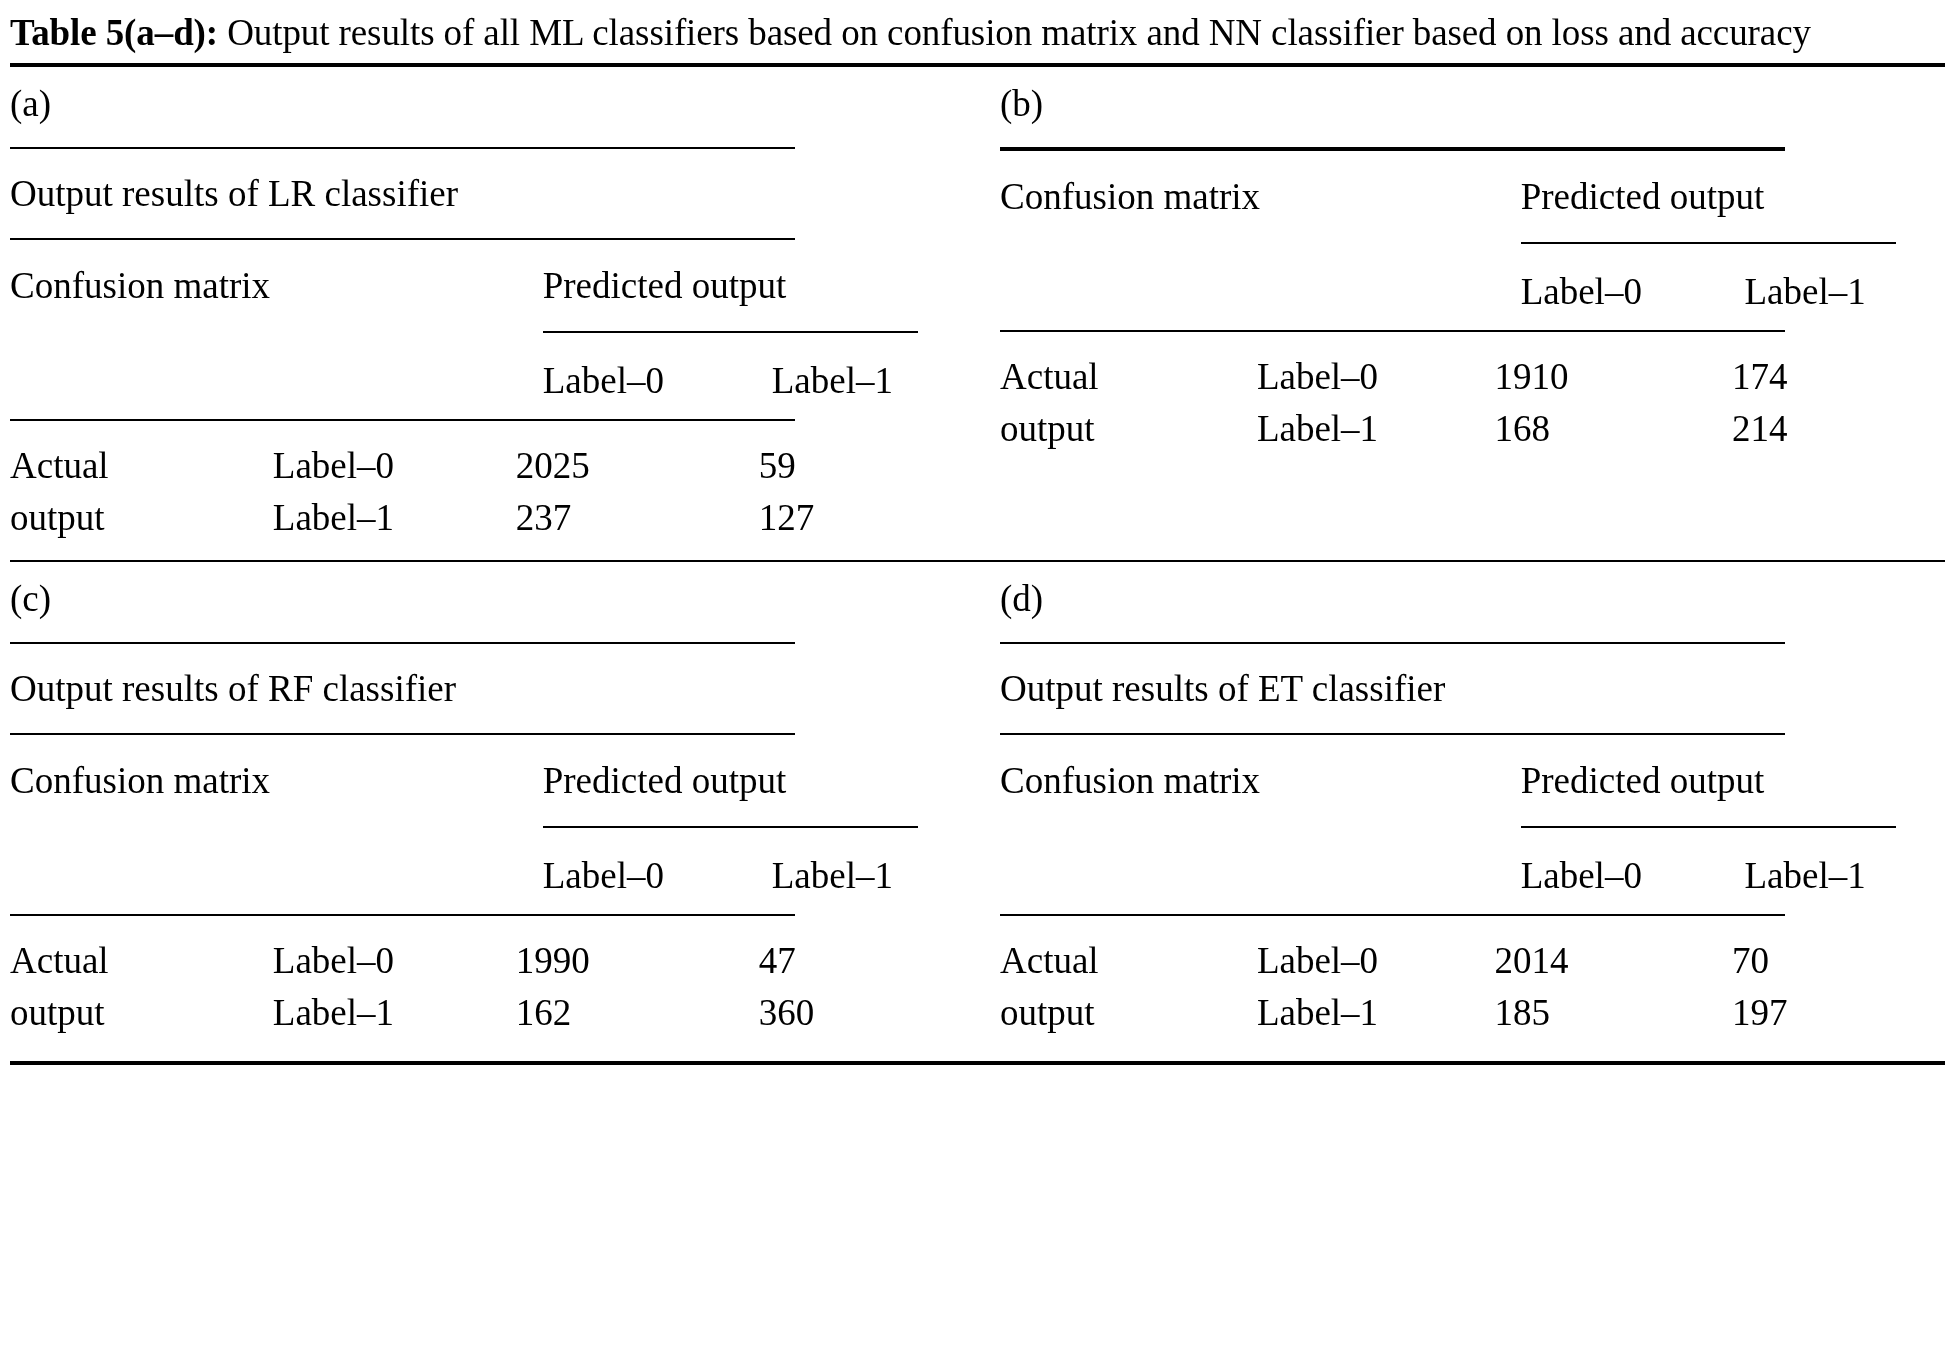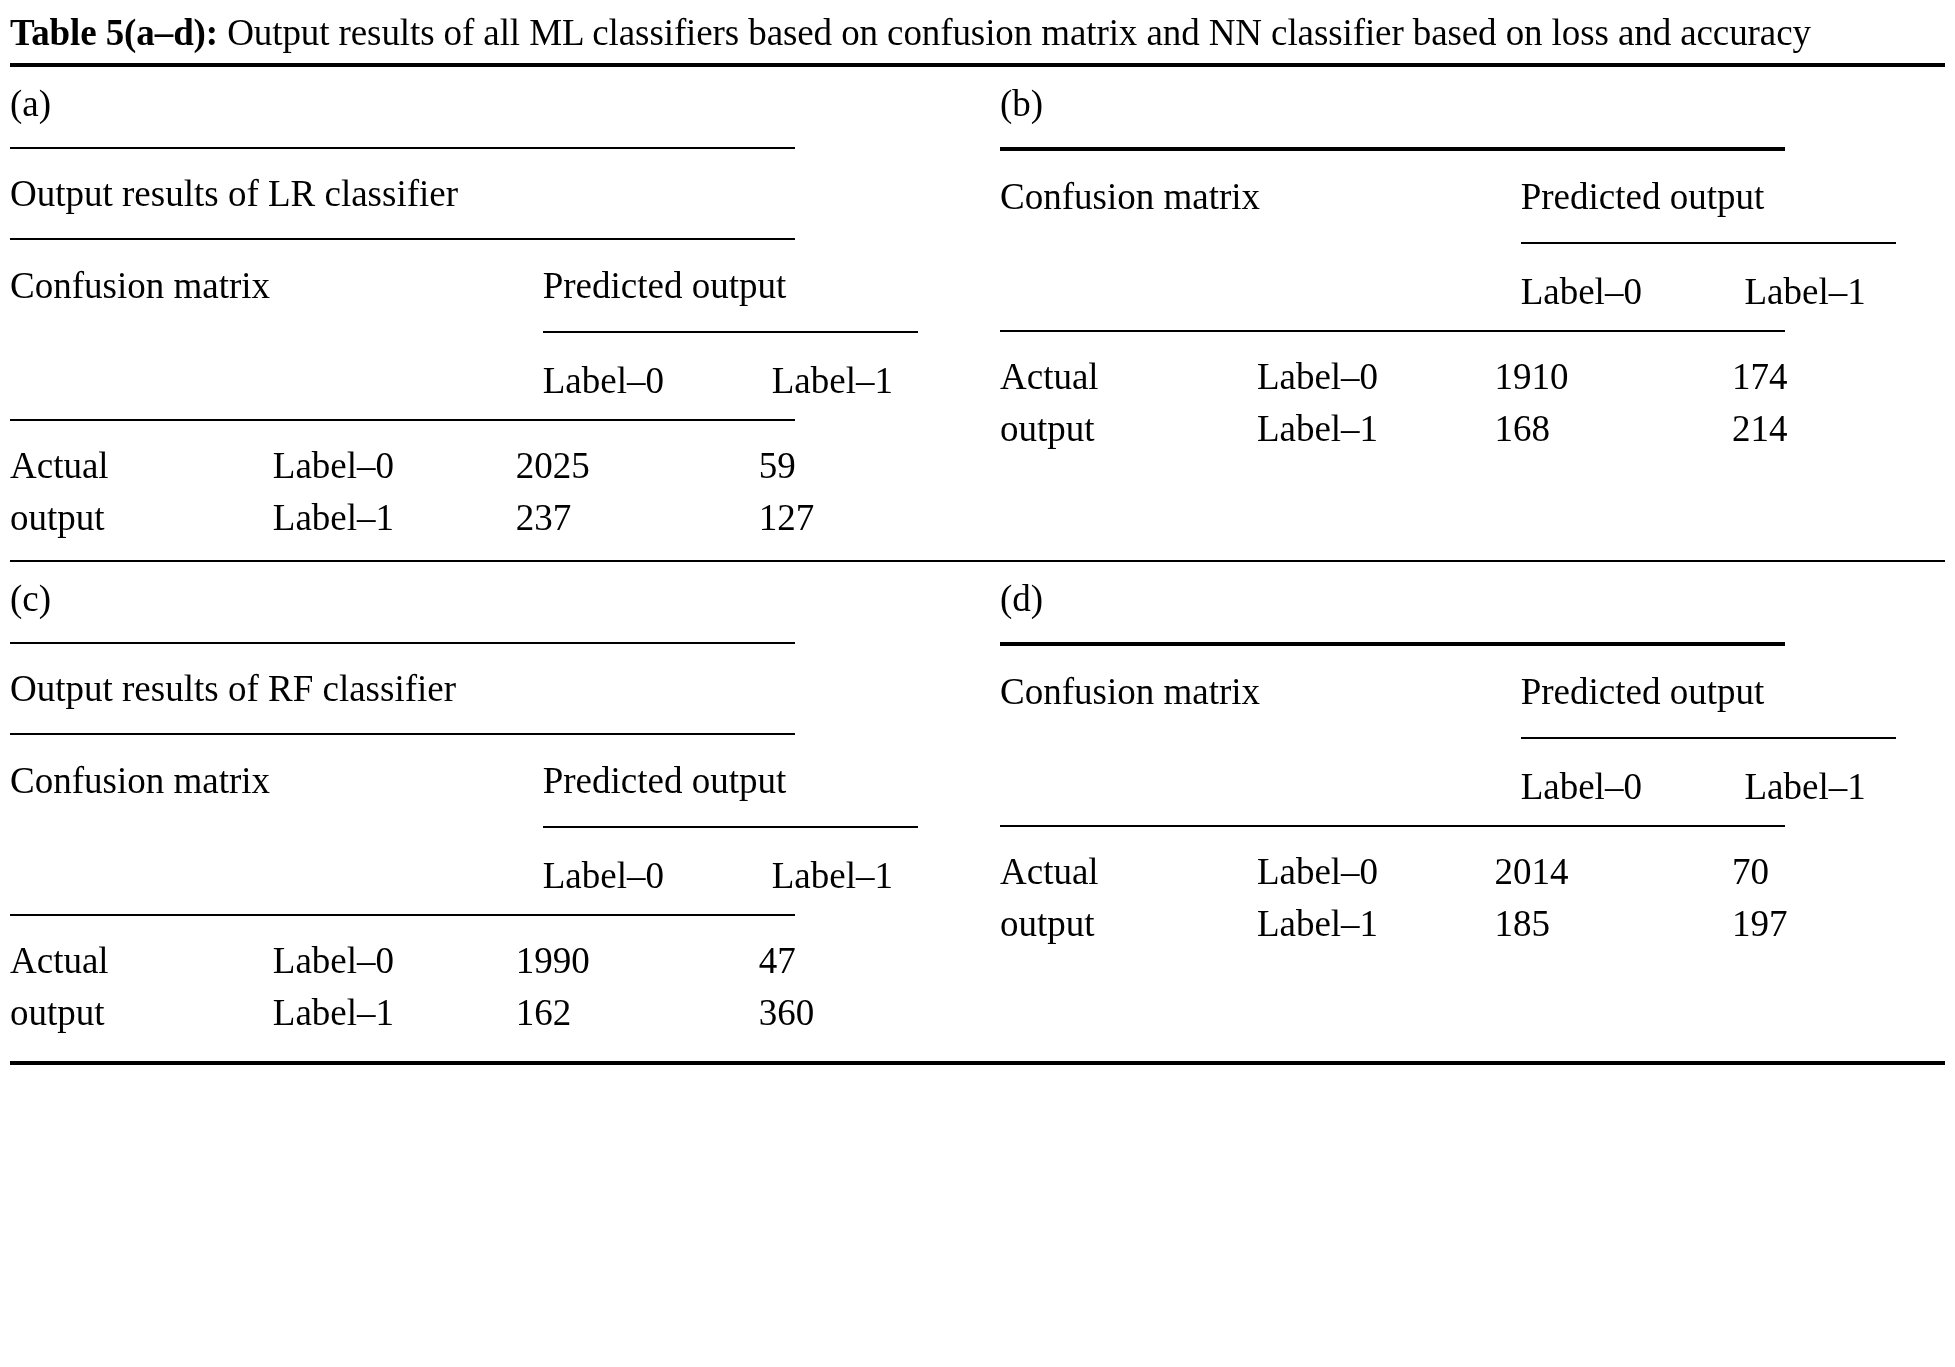--- a/index.html
+++ b/index.html
@@ -321,20 +321,21 @@
         </tbody>
           </table>
         <div class="gap-after-data"></div>
       </div>
     </div>
 
     <div class="panel right">
       <div class="panel-inner">
         <div class="letter">(d)</div>
         <div class="sub-rule"></div>
+        <div class="panel-title">Output results of ET classifier</div>
         <div class="sub-rule"></div>
 
         <table class="cm">
           <tbody>
               <tr class="row-head">
             <td class="c-label">Confusion matrix</td>
             <td class="c-sub"></td>
             <td colspan="2">
               <div><span>Predicted output</span></div>
               <div class="predicted-rule"></div>

